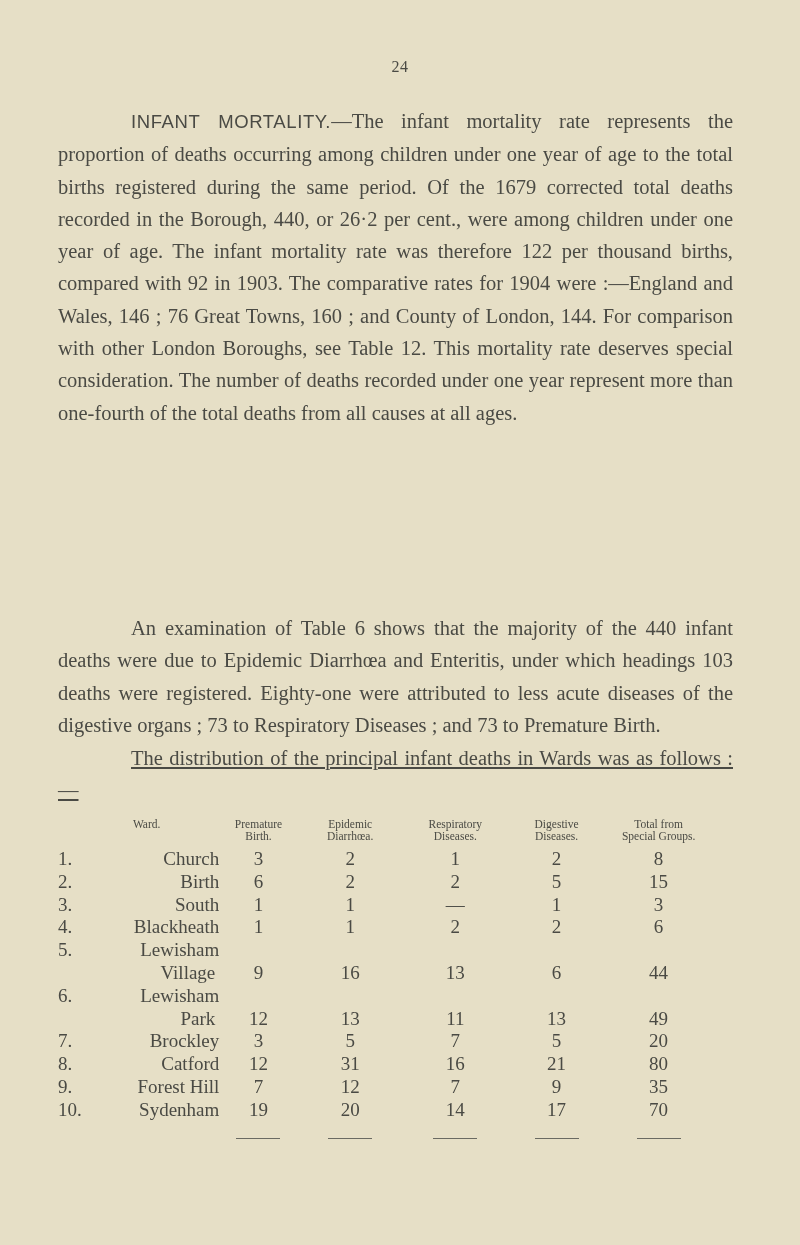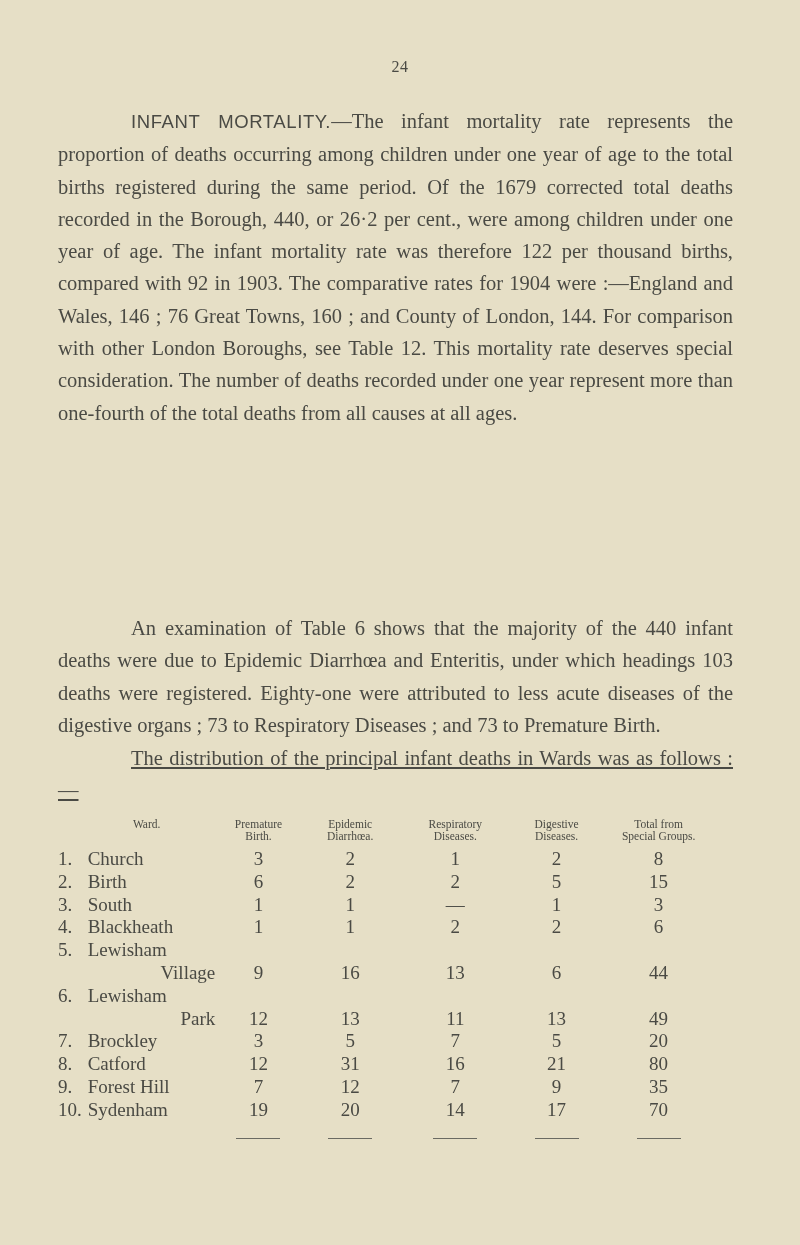--- a/index.html
+++ b/index.html
@@ -32,21 +32,21 @@
   }
   table.wards th {
     font-weight: normal; font-size: 11.5px; line-height: 12px;
     padding: 0 0 6px 0; vertical-align: top;
   }
   table.wards td {
     font-size: 19px; line-height: 22.8px; padding: 0;
     vertical-align: bottom;
   }
   .c-num { width: 30px; text-align: left; padding-left: 6px !important; }
-  .c-name { width: 130px; text-align: left; }
+  .c-name { width: 130px; text-align: right; }
   .c-name.indent2 { text-align: right; padding-right: 4px !important; }
   .c-val { text-align: center; }
   th.c-ward { text-align: center; padding-left: 22px !important; }
   th.c-val { text-align: center; }
   col.v1 { width: 80px; } col.v2 { width: 108px; } col.v3 { width: 108px; }
   col.v4 { width: 100px; } col.v5 { width: 110px; }
   .rule-row td { padding-top: 4px; padding-bottom: 6px; }
   .rule { display: inline-block; width: 44px; border-top: 1.5px solid #6a6a62; }
   .total-label { text-align: right; padding-right: 10px !important; }
 </style>

